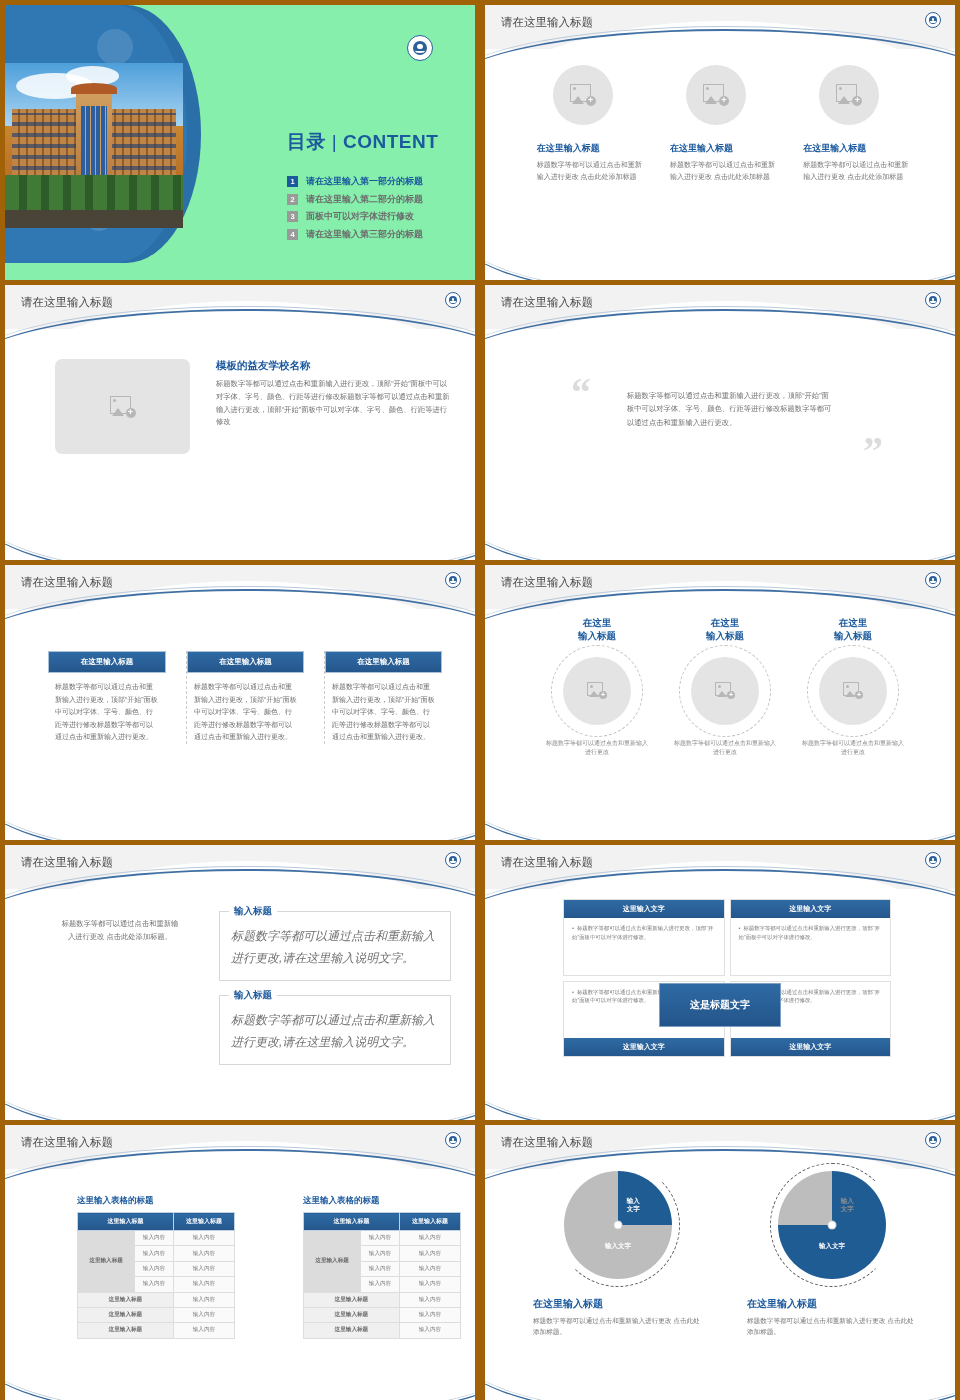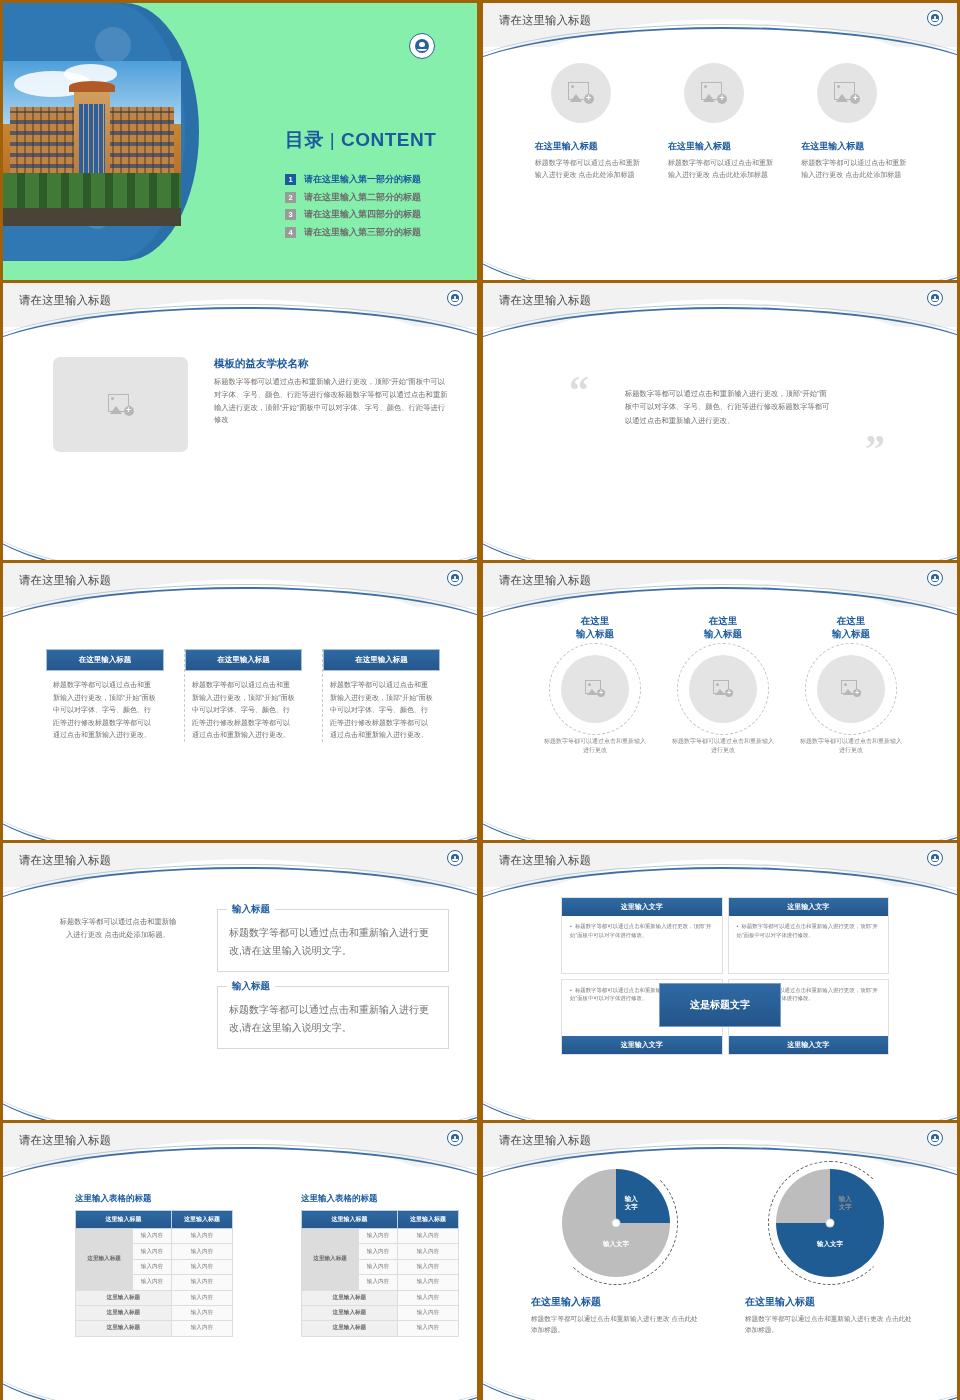--- a/index.html
+++ b/index.html
@@ -13,21 +13,21 @@
     display: grid;
     grid-template-columns: 480px 480px;
     grid-template-rows: repeat(5, 280px);
     width: 960px; height: 1400px;
   }
   .slide {
     position: relative;
     width: 480px; height: 330px;
     background: #ffffff;
     overflow: hidden;
-    border: 3px solid #a16207;
+    border: 5px solid #a16207;
   }
   
   .cover { background: #86efac; }
   .cover-blue {
     position: absolute; left: 0; top: 0;
     width: 196px; height: 258px;
     background: #2a6fa8;
     border-top-right-radius: 150px 258px;
     border-bottom-right-radius: 150px 258px;
   }
@@ -257,21 +257,21 @@
   }
   .s7-sub { font-size: 7.3px; color:#6f6f6f; line-height:1.75; margin-top: 7px; padding: 0 16px; }
   .s7-right { flex: 1; }
   .s7-box {
     border: 1px solid #d7d7d7; padding: 14px 11px 11px; position:relative; margin-bottom: 14px;
   }
   .s7-box-h {
     position:absolute; left: 9px; top: -7px; background:#fff; padding: 0 5px;
     font-size: 9.5px; font-weight:bold; color:#1c5a9e;
   }
-  .s7-box-p { font-size: 10px; color:#6f6f6f; line-height:1.8; }
+  .s7-box-p { font-size: 12px; color:#6f6f6f; line-height:1.8;font-style:italic; }
 
   
   .s8-grid {
     position:absolute; left: 78px; top: 54px; width: 328px; height: 158px;
     display:grid; grid-template-columns: 1fr 1fr; grid-template-rows: 1fr 1fr;
     column-gap: 5px; row-gap: 5px;
   }
   .s8-cell { display:flex; flex-direction:column; border:1px solid #e0e0e0; background:#fff; }
   .s8-bar {
     background: linear-gradient(#2f6aa4, #24578c); color:#fff;
@@ -367,21 +367,21 @@
       <div class="toc-row active">
         <div class="toc-num">1</div>
         <div class="toc-txt">请在这里输入第一部分的标题</div>
       </div>
       <div class="toc-row">
         <div class="toc-num">2</div>
         <div class="toc-txt">请在这里输入第二部分的标题</div>
       </div>
       <div class="toc-row">
         <div class="toc-num">3</div>
-        <div class="toc-txt">请在这里输入第四部分的标题</div>
+        <div class="toc-txt">面板中可以对字体进行修改</div>
       </div>
       <div class="toc-row">
         <div class="toc-num">4</div>
         <div class="toc-txt">请在这里输入第三部分的标题</div>
       </div>
     </div>
   </div>
 
   <div class="slide">
     <div class="hdr-band"></div>

